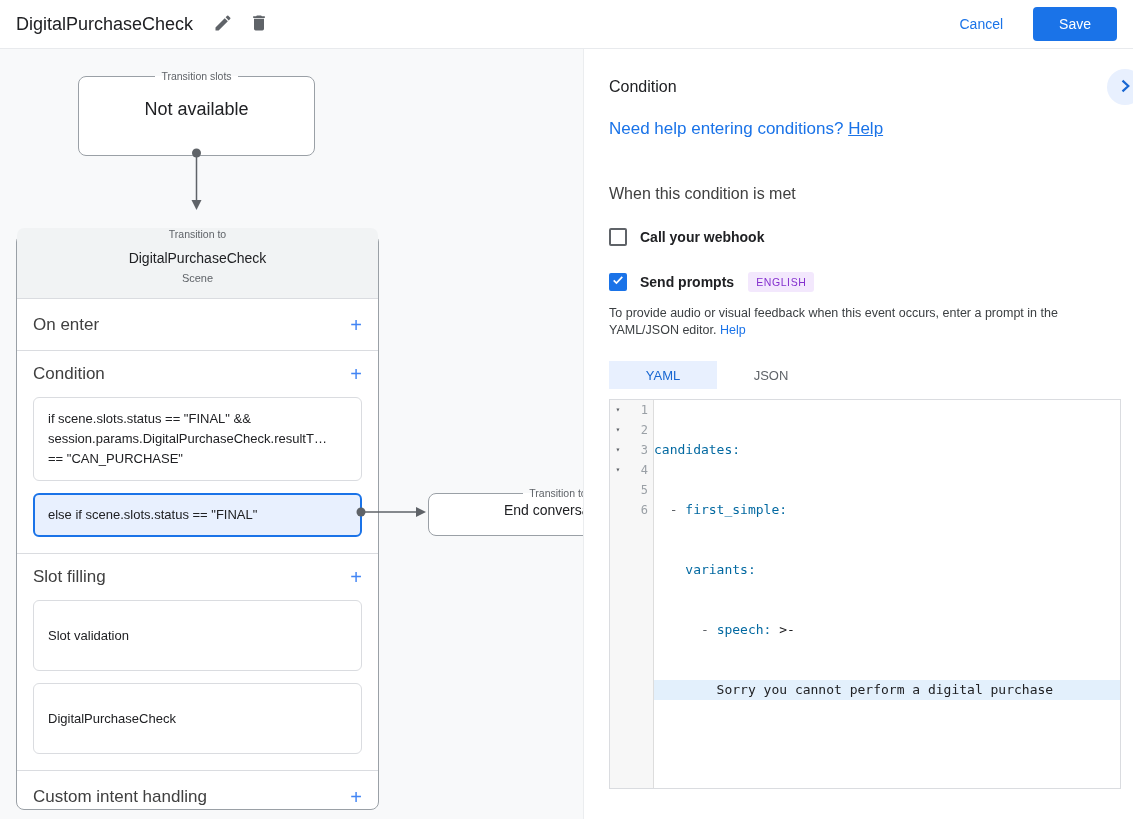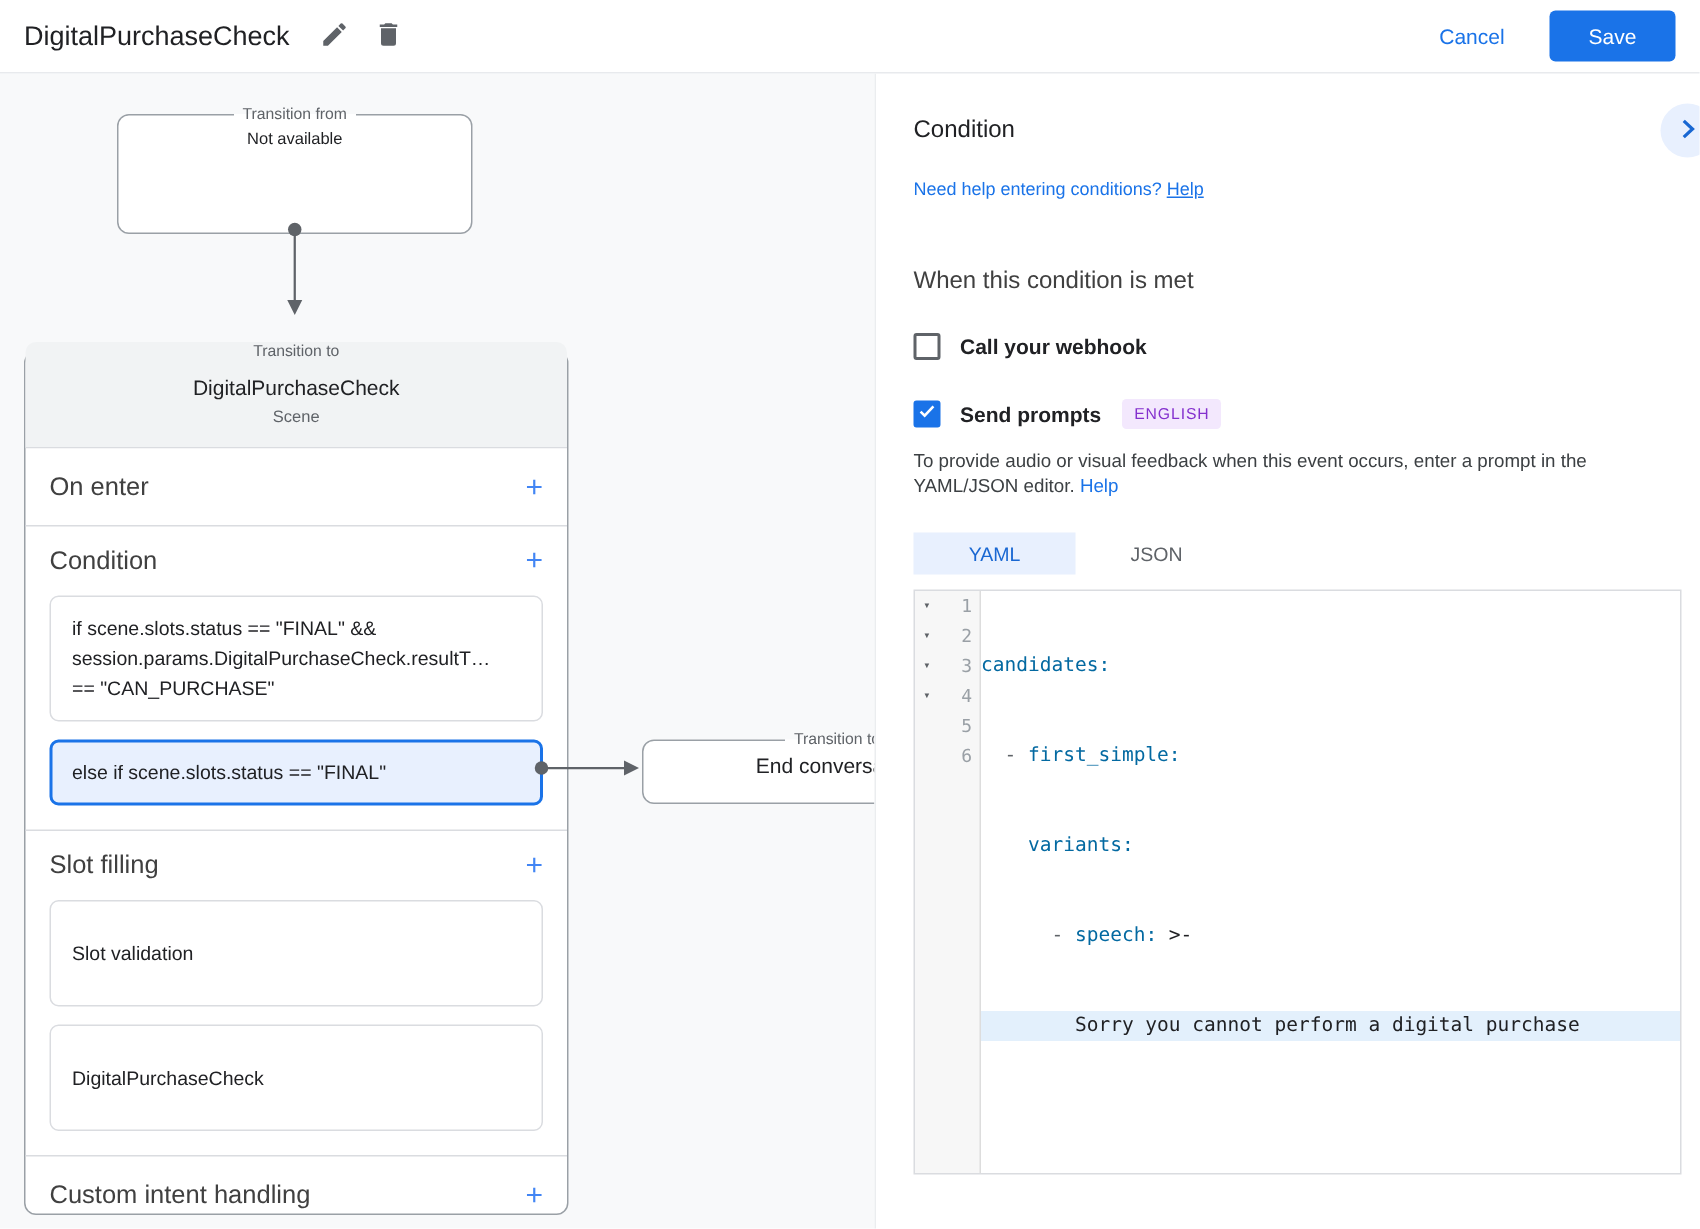--- a/index.html
+++ b/index.html
@@ -19,21 +19,21 @@
                 cursor:pointer; margin-right:30px; font-family:inherit; }
   .save-btn { background:#1a73e8; color:#fff; font-size:14px; font-weight:500; border:none;
               border-radius:4px; padding:9px 26px; cursor:pointer; font-family:inherit; }
 
   
   .canvas { position:absolute; top:49px; left:0; width:583px; height:770px; background:#f8f9fa; overflow:hidden; }
   fieldset.node { position:absolute; border:1px solid #9aa0a6; border-radius:8px; background:#fff; }
   fieldset.node legend { margin:0 auto; padding:0 6px; font-size:10.5px; color:#5f6368;
                          position:relative; z-index:2; line-height:13px; }
   .from-box { left:78px; top:21px; width:237px; height:86px; }
-  .from-box .node-value { text-align:center; font-size:11px; color:#202124; margin-top:4px; }
+  .from-box .node-value { text-align:center; font-size:18px; color:#202124; margin-top:16px; }
 
   .to-card { left:16px; top:179px; width:363px; height:582px; border-color:#bdc1c6; }
   .card-header { background:#f1f3f4; margin-top:-13px; border-radius:7px 7px 0 0;
                  border-bottom:1px solid #dadce0; height:71px; padding-top:22px; text-align:center;
                  position:relative; z-index:1; }
   .card-header-title { font-size:14px; color:#202124; }
   .card-header-sub { font-size:11px; color:#5f6368; margin-top:6px; }
   .card-row { display:flex; align-items:center; justify-content:space-between; padding:0 16px; }
   .row-simple { height:52px; border-bottom:1px solid #dadce0; }
   .row-label { font-size:17px; color:#404040; }
@@ -63,21 +63,21 @@
   .panel-title { font-size:16px; color:#202124; }
   .chevron-btn { position:absolute; left:498px; top:0; width:36px; height:36px; border-radius:50%;
                  background:#e8f0fe; border:none; cursor:pointer; display:flex; align-items:center;
                  justify-content:center; }
   .cond-input-row { margin-top:16px; width:512px; height:34px; border:1px solid #dadce0; border-radius:2px;
                     display:flex; align-items:stretch; background:#fff; }
   .cond-prefix { background:#f1f3f4; border-right:1px solid #dadce0; display:flex; align-items:center;
                  padding:0 11px; font-size:14px; color:#202124; }
   .cond-input { flex:1; border:none; outline:none; padding:0 13px; font-size:14px; color:#202124;
                 font-family:inherit; background:transparent; }
-  .help-line { margin-top:14px; font-size:12px; color:#1a73e8; }
+  .help-line { margin-top:14px; font-size:17px; color:#1a73e8; }
   .help-line a { color:#1a73e8; text-decoration:underline; cursor:pointer; }
 
   .section-title { margin-top:46px; font-size:16px; color:#404040; }
   .check-row { display:flex; align-items:center; margin-top:25px; }
   .checkbox { width:18px; height:18px; border:2px solid #5f6368; border-radius:2px; background:#fff;
               cursor:pointer; flex:none; }
   .checkbox.checked { background:#1a73e8; border-color:#1a73e8; display:flex; align-items:center; justify-content:center; }
   .check-label { font-size:14px; font-weight:700; color:#202124; margin-left:13px; }
   .row-prompts { margin-top:26px; }
   .lang-badge { margin-left:14px; background:#f3e8fd; color:#8430ce; font-size:10.5px; font-weight:500;
@@ -123,21 +123,21 @@
     </span>
   </button>
   <div class="topbar-spacer"></div>
   <button class="cancel-btn">Cancel</button>
   <button class="save-btn">Save</button>
 </div>
 
 <div class="canvas">
 
   <fieldset class="node from-box">
-    <legend>Transition from</legend>
+    <legend>Transition slots</legend>
     <div class="node-value">Not available</div>
   </fieldset>
 
   <fieldset class="node to-card">
     <legend>Transition to</legend>
     <div class="card-header">
       <div class="card-header-title">DigitalPurchaseCheck</div>
       <div class="card-header-sub">Scene</div>
     </div>
 

